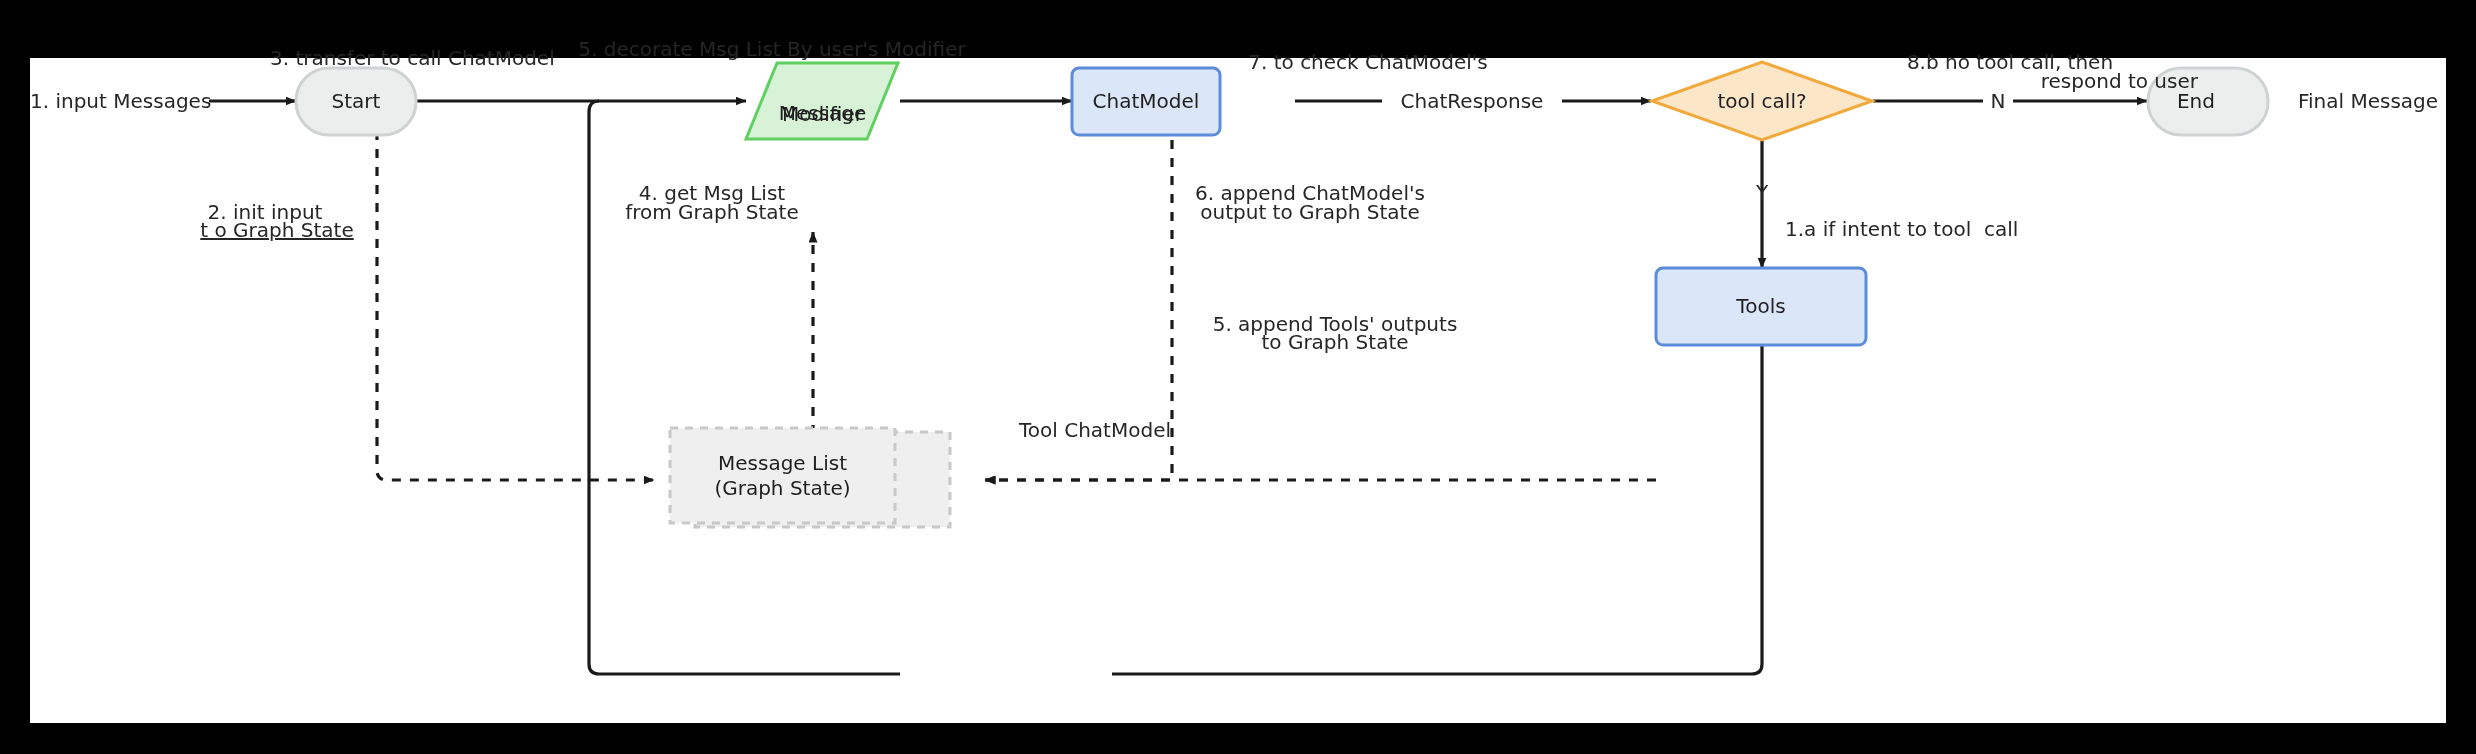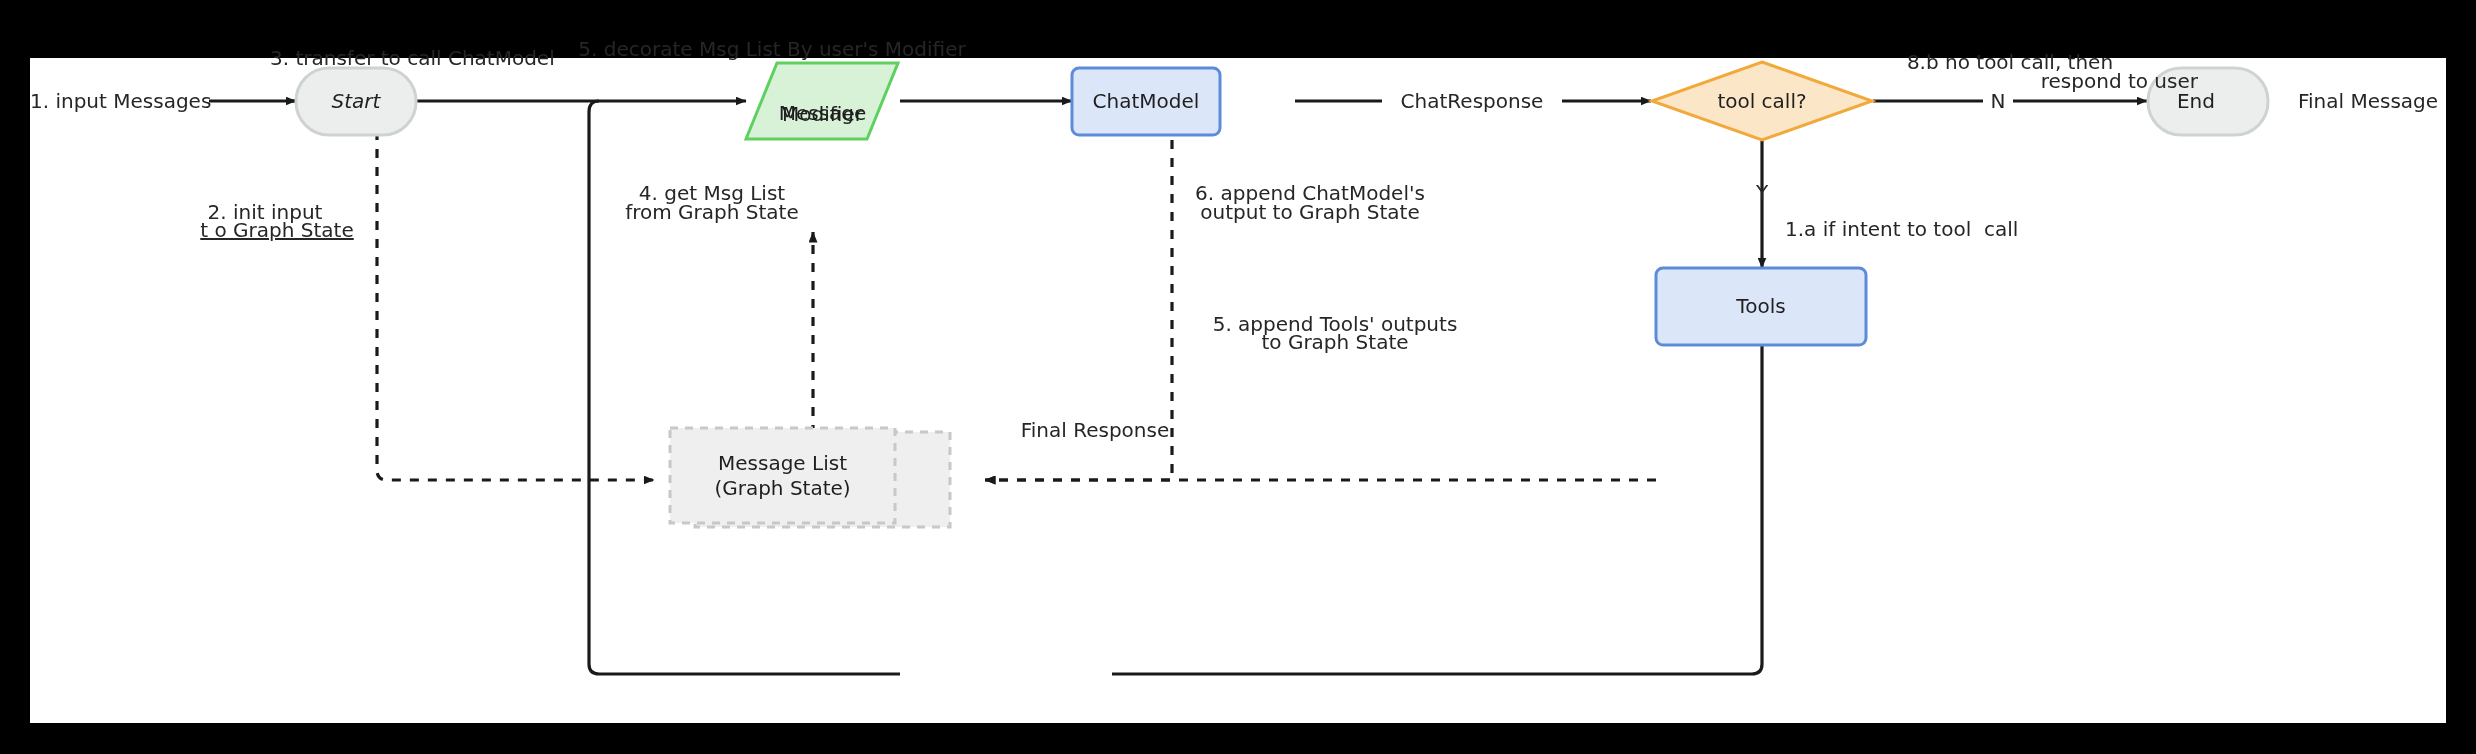--- a/index.html
+++ b/index.html
@@ -63,21 +63,21 @@
     <polygon points="1762,62 1872,101 1762,140 1652,101" fill="#fce6c8" stroke="#f2a93b" stroke-width="3"></polygon>
 
     <rect x="2148" y="68" width="120" height="67" rx="33" ry="33" fill="#eceded" stroke="#cfd2d3" stroke-width="3"></rect>
 
     <rect x="695" y="432" width="255" height="95" fill="#efefef" stroke="#c8c8c8" stroke-width="3" stroke-dasharray="8 7"></rect>
     <rect x="670" y="428" width="225" height="95" fill="#efefef" stroke="#c8c8c8" stroke-width="3" stroke-dasharray="8 7"></rect>
 
     <rect x="1656" y="268" width="210" height="77" rx="7" ry="7" fill="#dce6f9" stroke="#5b8bd9" stroke-width="3"></rect>
   </svg>
 
-  <div class="nodetext" style="left:296px;top:89px;width:120px;font-style:italic;">Start</div>
+  <div class="nodetext" style="left:296px;top:89px;width:120px;">Start</div>
 
   <div class="nodetext" style="left:740px;top:77px;width:165px;margin-top:24px;">Message</div>
   <div class="nodetext" style="left:740px;top:102px;width:165px;">Modifier</div>
 
   <div class="nodetext" style="left:1072px;top:89px;width:148px;">ChatModel</div>
 
   <div class="nodetext" style="left:1682px;top:89px;width:160px;">tool call?</div>
 
   <div class="nodetext" style="left:2148px;top:89px;width:96px;">End</div>
 
@@ -94,32 +94,33 @@
   <div class="lbl ctr" style="left:270px;top:46px;width:280px;">3. transfer to call ChatModel</div>
 
   <div class="lbl ctr" style="left:612px;top:181px;width:200px;">4. get Msg List</div>
   <div class="lbl ctr" style="left:612px;top:200px;width:200px;">from Graph State</div>
 
   <div class="lbl ctr" style="left:552px;top:37px;width:440px;">5. decorate Msg List By user's Modifier</div>
 
   <div class="lbl ctr" style="left:1185px;top:181px;width:250px;">6. append ChatModel's</div>
   <div class="lbl ctr" style="left:1185px;top:200px;width:250px;">output to Graph State</div>
 
+  <div class="lbl ctr" style="left:1208px;top:50px;width:320px;">7. to check ChatModel's</div>
 
   <div class="lbl ctr" style="left:1327px;top:89px;width:290px;">ChatResponse</div>
 
   <div class="lbl ctr" style="left:1870px;top:50px;width:280px;">8.b no tool call, then</div>
   <div class="lbl ctr" style="left:1918px;top:69px;width:280px;text-align:right;">respond to user</div>
 
   <div class="lbl ctr" style="left:1968px;top:89px;width:60px;">N</div>
 
   <div class="lbl ctr" style="left:1732px;top:180px;width:60px;">Y</div>
 
   <div class="lbl" style="left:1785px;top:217px;">1.a if intent to tool  call</div>
 
   <div class="lbl ctr" style="left:1190px;top:312px;width:290px;">5. append Tools' outputs</div>
   <div class="lbl ctr" style="left:1190px;top:330px;width:290px;">to Graph State</div>
 
-  <div class="lbl ctr" style="left:950px;top:418px;width:290px;">Final Response</div>
+  <div class="lbl ctr" style="left:950px;top:418px;width:290px;">Tool ChatModel</div>
 
 
   <div class="lbl" style="left:2298px;top:89px;">Final Message</div>
 </div>
 
 </body></html>

